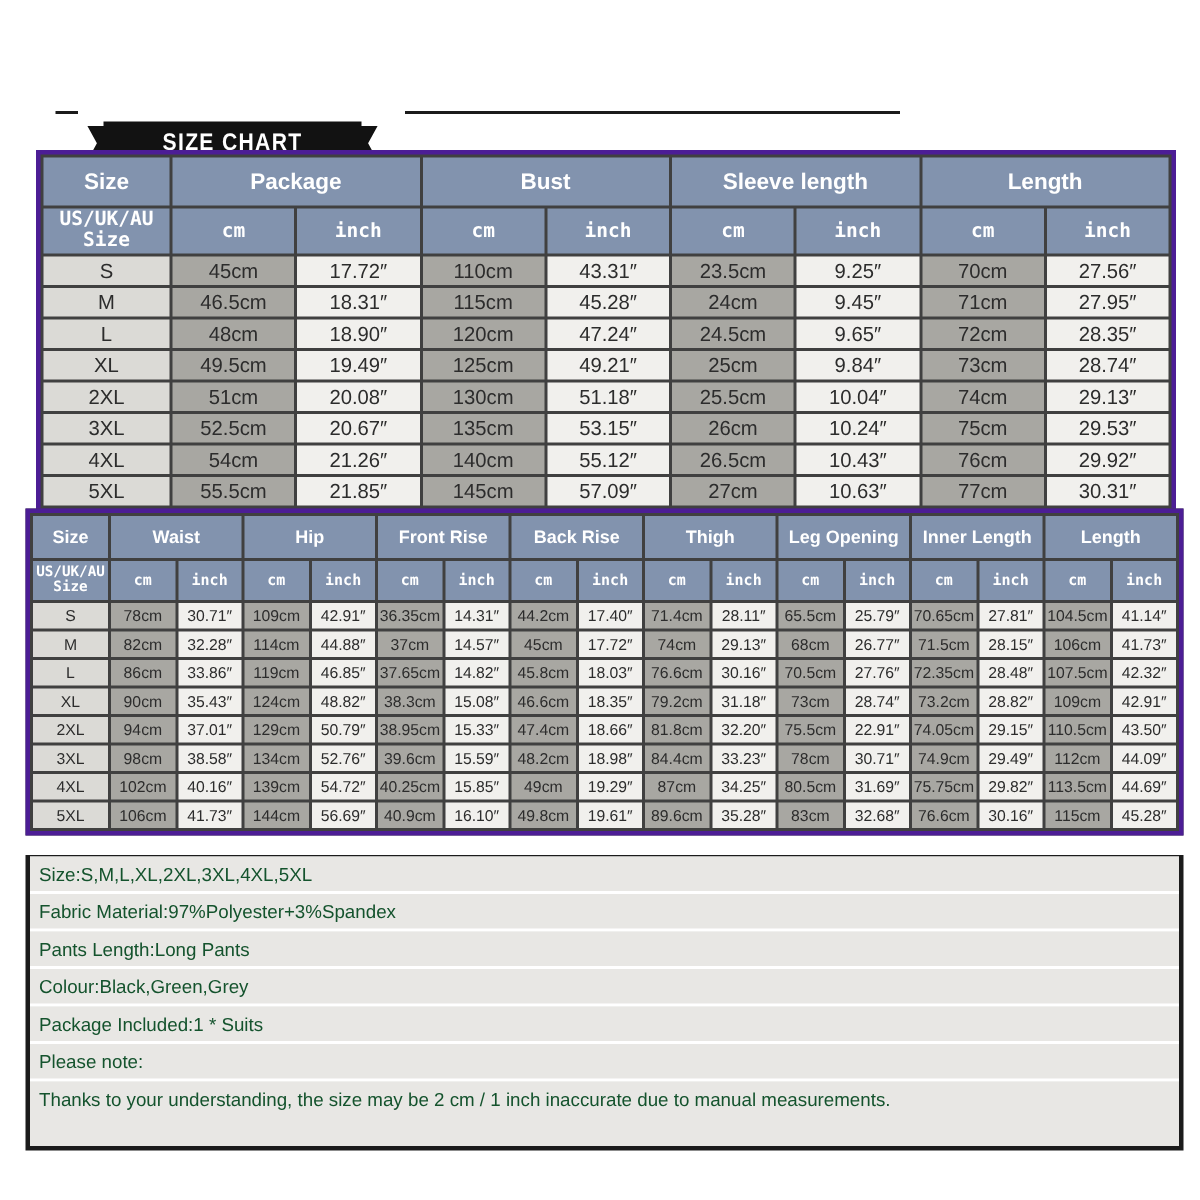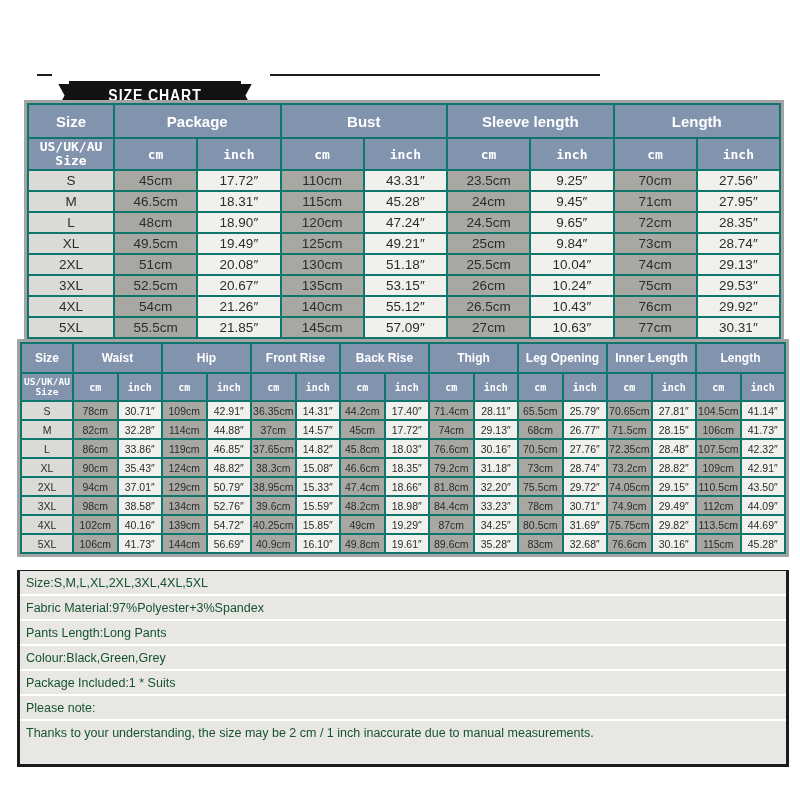--- a/index.html
+++ b/index.html
@@ -34,21 +34,21 @@
     width: 12px; height: 24px; background: #121212;
     clip-path: polygon(0 0, 100% 0, 45% 50%, 100% 100%, 0 100%);
     margin-left: -1px;
   }
   .banner-line {
     width: 330px; height: 2px; background: #1b1b1b; margin-left: 18px;
   }
   
   table {
     border-collapse: separate; border-spacing: 2px;
-    background: #0f766e; border: 3px solid #a3a3a3;
+    background: #404040; border: 3px solid #4c1d95;
     table-layout: fixed; empty-cells: show;
   }
   th, td { text-align: center; vertical-align: middle; overflow: hidden; white-space: nowrap; padding: 0; }
   .group-h {
     background: var(--blue); color: #fff; font-weight: 700;
     font-family: "Liberation Sans", sans-serif;
   }
   .unit-h {
     background: var(--blue); color: #fff; font-weight: 700;
     font-family: "DejaVu Sans Mono", monospace;
@@ -360,21 +360,21 @@
         <td class="inch-cell">37.01″</td>
         <td class="cm-cell">129cm</td>
         <td class="inch-cell">50.79″</td>
         <td class="cm-cell">38.95cm</td>
         <td class="inch-cell">15.33″</td>
         <td class="cm-cell">47.4cm</td>
         <td class="inch-cell">18.66″</td>
         <td class="cm-cell">81.8cm</td>
         <td class="inch-cell">32.20″</td>
         <td class="cm-cell">75.5cm</td>
-        <td class="inch-cell">29.72″</td>
+        <td class="inch-cell">22.91″</td>
         <td class="cm-cell">74.05cm</td>
         <td class="inch-cell">29.15″</td>
         <td class="cm-cell">110.5cm</td>
         <td class="inch-cell">43.50″</td>
       </tr>
       <tr>
         <td class="size-cell">3XL</td>
         <td class="cm-cell">98cm</td>
         <td class="inch-cell">38.58″</td>
         <td class="cm-cell">134cm</td>

